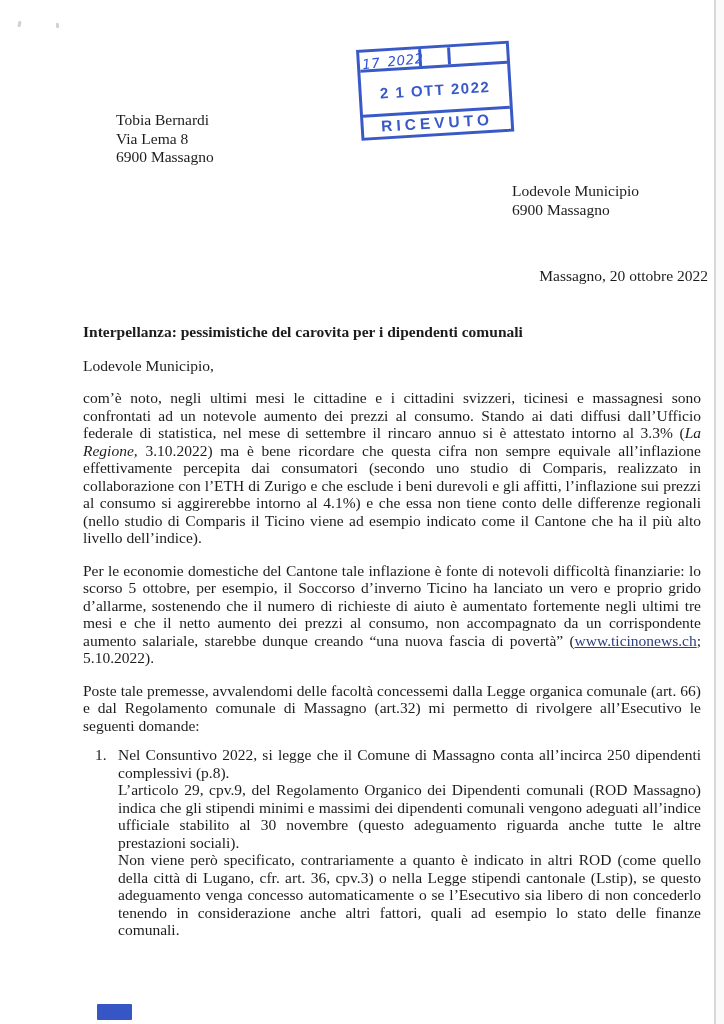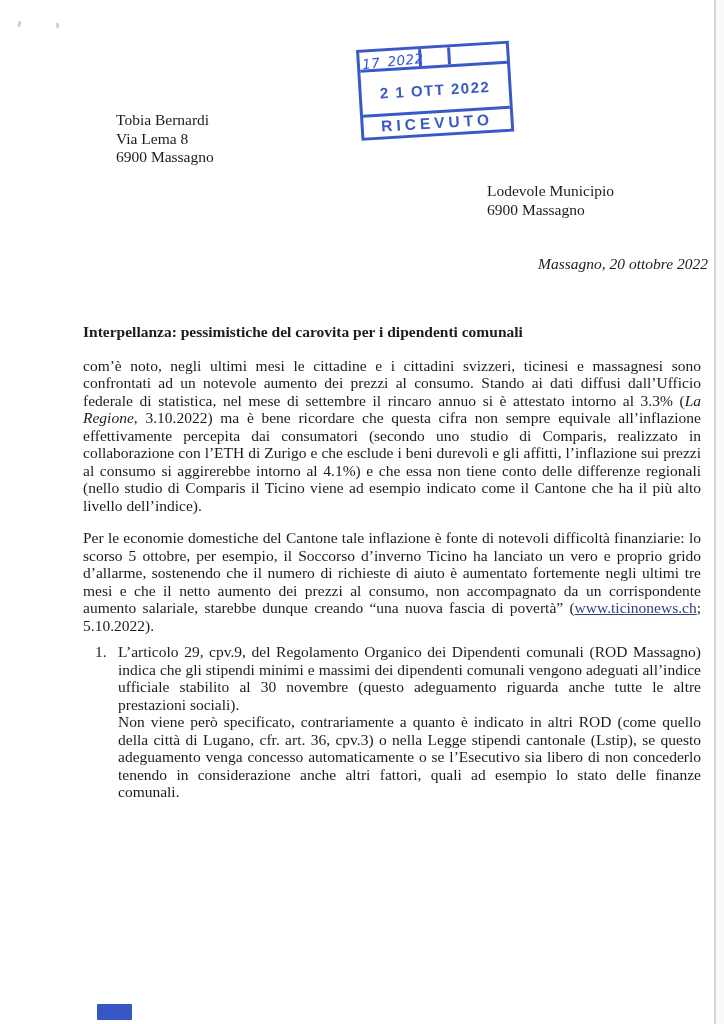--- a/index.html
+++ b/index.html
@@ -59,22 +59,22 @@
     font-family: "DejaVu Sans", sans-serif;
     font-style: italic; font-size: 13.5px; font-weight: 500;
     color: var(--pen_ink, #3354d6);
     transform: rotate(-6deg);
     letter-spacing: 0.5px;
     white-space: nowrap;
   }
 
   
   .sender { position: absolute; left: 83px; top: 111px; font-size: 15.5px; line-height: 18.5px; margin-left: 33px; }
-  .recipient { position: absolute; left: 487px; top: 182px; font-size: 15.5px; line-height: 18.5px; }
-  .dateline { position: absolute; right: 16px; top: 255px; font-size: 15.5px; font-style: italic; }
+  .recipient { position: absolute; left: 512px; top: 182px; font-size: 15.5px; line-height: 18.5px; }
+  .dateline { position: absolute; right: 16px; top: 267px; font-size: 15.5px; }
 
   .letter-body { position: absolute; left: 83px; top: 323px; width: 618px; font-size: 15.5px; line-height: 17.5px; }
   .subject { font-weight: 700; margin: 0 0 16px 0; }
   .salutation { margin: 0 0 13px 0; }
   .body-par { margin: 15px 0 9px 0; text-align: justify; }
   .body-par.last { margin-bottom: 12px; }
 
   .run-italic { font-style: italic; }
   .run-underline { text-decoration: underline; }
   .run-link { color: var(--link, #2e4080); text-decoration: underline; }
@@ -119,27 +119,30 @@
     </div>
   <div class="recipient">
       <div>Lodevole Municipio</div>
       <div>6900 Massagno</div>
     </div>
 
   <div class="dateline">Massagno, 20 ottobre 2022</div>
 
   <div class="letter-body">
     <div class="subject">Interpellanza: pessimistiche del carovita per i dipendenti comunali</div>
+    <div class="salutation">Lodevole Municipio,</div>
 
     <p class="body-par"><span>com’è noto, negli ultimi mesi le cittadine e i cittadini svizzeri, ticinesi e massagnesi sono confrontati ad un notevole aumento dei prezzi al consumo. Stando ai dati diffusi dall’Ufficio federale di statistica, nel mese di settembre il rincaro annuo si è attestato intorno al 3.3% (</span><span class="run-italic">La Regione,</span><span> 3.10.2022) ma è bene ricordare che questa cifra non sempre equivale all’inflazione effettivamente percepita dai consumatori (secondo uno studio di Comparis, realizzato in collaborazione con l’ETH di Zurigo e che esclude i beni durevoli e gli affitti, l’inflazione sui prezzi al consumo si aggirerebbe intorno al 4.1%) e che essa non tiene conto delle differenze regionali (nello studio di Comparis il Ticino viene ad esempio indicato come il Cantone che ha il più alto livello dell’indice).</span></p>
     <p class="body-par"><span>Per le economie domestiche del Cantone tale inflazione è fonte di notevoli difficoltà finanziarie: lo scorso 5 ottobre, per esempio, il Soccorso d’inverno Ticino ha lanciato un vero e proprio grido d’allarme, sostenendo che il numero di richieste di aiuto è aumentato fortemente negli ultimi tre mesi e che il netto aumento dei prezzi al consumo, non accompagnato da un corrispondente aumento salariale, starebbe dunque creando “una nuova fascia di povertà” (</span><span class="run-link">www.ticinonews.ch</span><span>; 5.10.2022).</span></p>
+    <p class="body-par last"><span>Poste tale premesse, avvalendomi delle facoltà concessemi dalla Legge organica comunale (art. 66) e dal Regolamento comunale di Massagno (art.32) mi permetto di rivolgere all’Esecutivo le seguenti domande:</span></p>
 
     <div class="question">
       <span class="q-num">1.</span>
       <div class="q-body">
+          <div class="q-block">Nel Consuntivo 2022, si legge che il Comune di Massagno conta all’incirca 250 dipendenti complessivi (p.8).</div>
           <div class="q-block">L’articolo 29, cpv.9, del Regolamento Organico dei Dipendenti comunali (ROD Massagno) indica che gli stipendi minimi e massimi dei dipendenti comunali vengono adeguati all’indice ufficiale stabilito al 30 novembre (questo adeguamento riguarda anche tutte le altre prestazioni sociali).</div>
           <div class="q-block">Non viene però specificato, contrariamente a quanto è indicato in altri ROD (come quello della città di Lugano, cfr. art. 36, cpv.3) o nella Legge stipendi cantonale (Lstip), se questo adeguamento venga concesso automaticamente o se l’Esecutivo sia libero di non concederlo tenendo in considerazione anche altri fattori, quali ad esempio lo stato delle finanze comunali.</div>
         </div>
     </div>
   </div>
 
   <div class="blue-mark"></div>
 
   <div class="page-edge-strip"></div>
   <div class="page-edge-line"></div>

